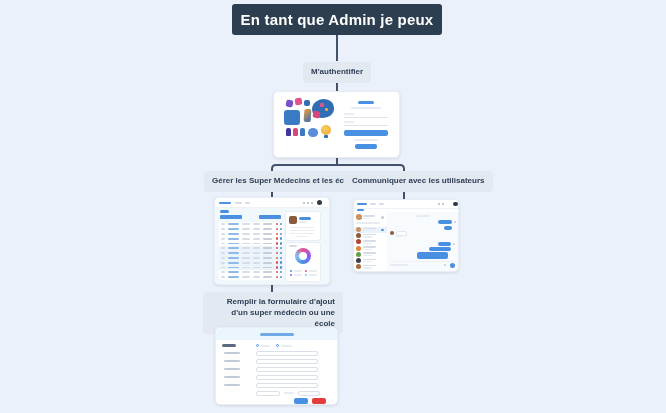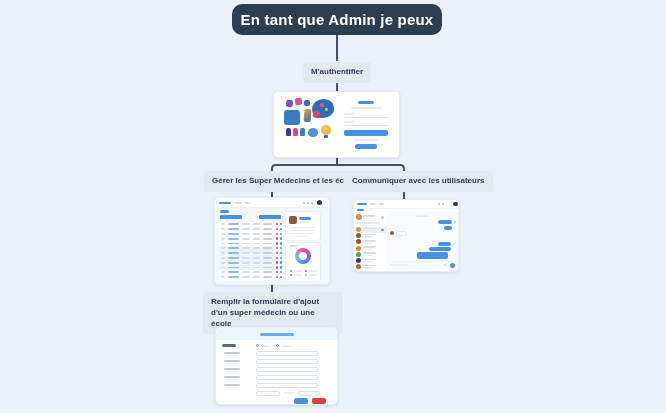--- a/index.html
+++ b/index.html
@@ -5,24 +5,24 @@
   html,body{margin:0;padding:0;background:#ebf1fa;}
   .stage{position:relative;width:666px;height:413px;background:#ebf1fa;overflow:hidden;
          font-family:"Liberation Sans",sans-serif;}
   .abs{position:absolute;}
 
   
   .connectors{position:absolute;left:0;top:0;pointer-events:none;}
 
   
   .root-node{position:absolute;left:232px;top:4px;width:210px;height:31px;background:#2d3e50;
-             border-radius:10px;color:#fff;font-size:15px;font-weight:700;display:flex;
+             border-radius:3px;color:#fff;font-size:15px;font-weight:700;display:flex;
              align-items:center;justify-content:center;letter-spacing:.2px;}
   .node-label{position:absolute;background:#e3e9f1;color:#2e3e55;font-size:8px;font-weight:700;
-              padding:5px 8px;border-radius:4px;text-align:left;line-height:1.35;box-sizing:border-box;}
+              padding:5px 8px;border-radius:4px;text-align:right;line-height:1.35;box-sizing:border-box;}
   #n-auth{left:303px;top:62px;width:68px;}
   #n-manage{left:204px;top:171px;white-space:nowrap;}
   #n-comm{left:344px;top:171px;white-space:nowrap;}
   #n-form{left:203px;top:292px;width:140px;}
 
   
   .card{position:absolute;background:#fff;border-radius:5px;border:1px solid #e9eef6;
         box-shadow:0 1px 3px rgba(45,62,80,.14);box-sizing:border-box;}
   .bar{position:absolute;background:#d7dde6;border-radius:2px;}
   .bar.lt{background:#e7ecf2;}

